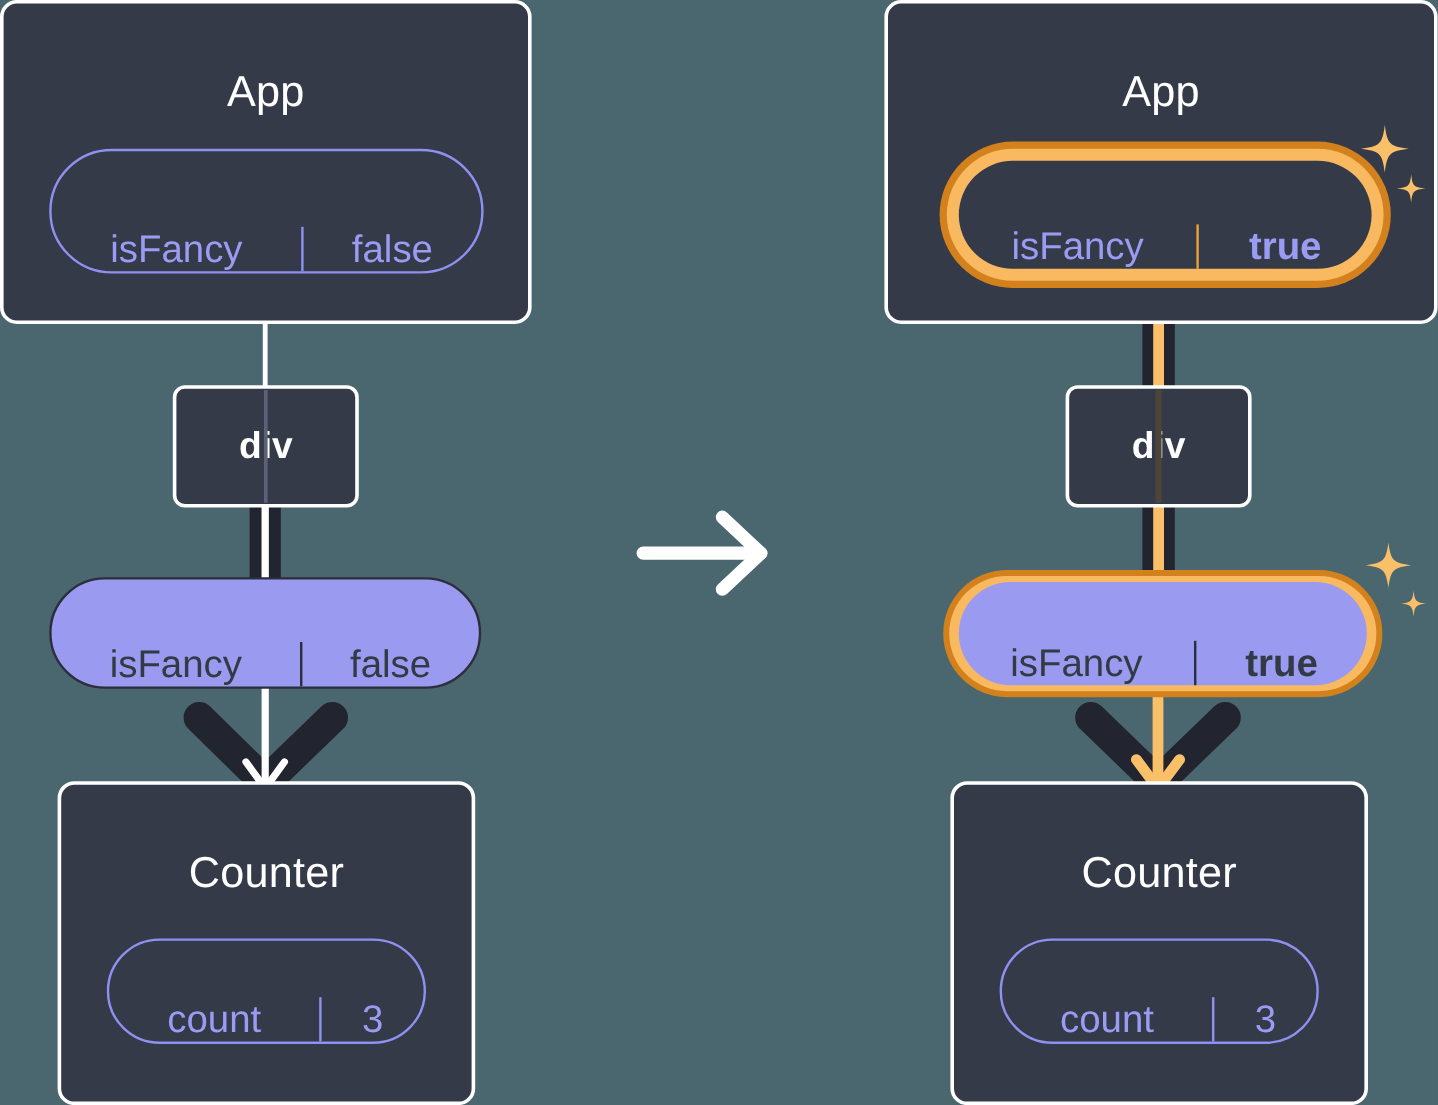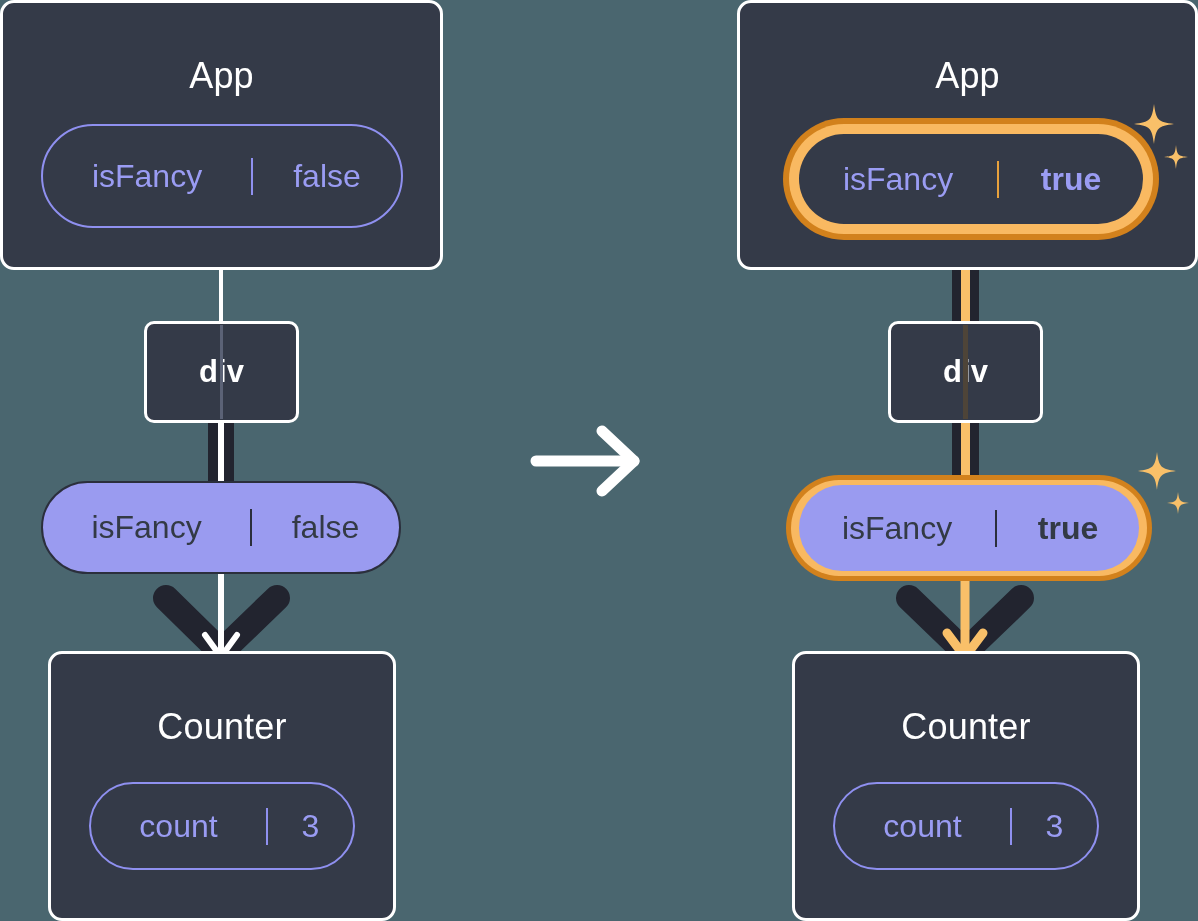--- a/index.html
+++ b/index.html
@@ -43,21 +43,21 @@
     font-size:31px;
     font-weight:700;
     z-index:7;
   }
 
   
   .pill{
     position:absolute;
     box-sizing:border-box;
     display:flex;
-    align-items:center;
+    align-items:flex-end;
     border-radius:999px;
     z-index:8;
   }
   .pill .seg{
     display:flex;align-items:center;justify-content:center;
     box-sizing:border-box;
     white-space:nowrap;
   }
   .pill .seg.k{flex:0 0 auto;}
   .pill .seg.v{flex:1 1 auto;}

